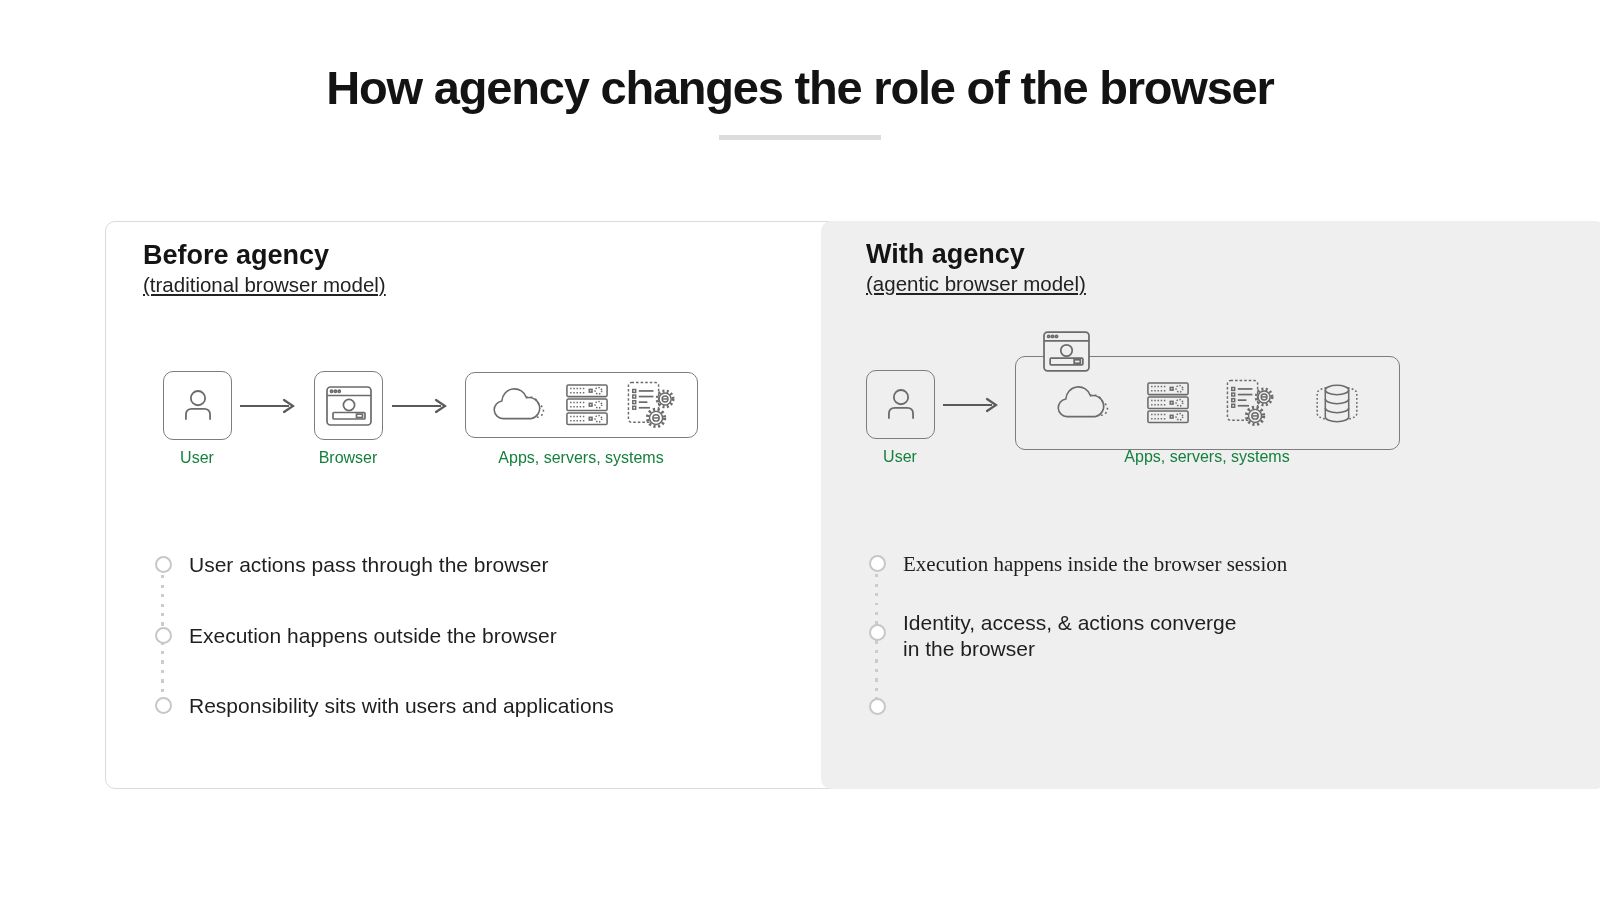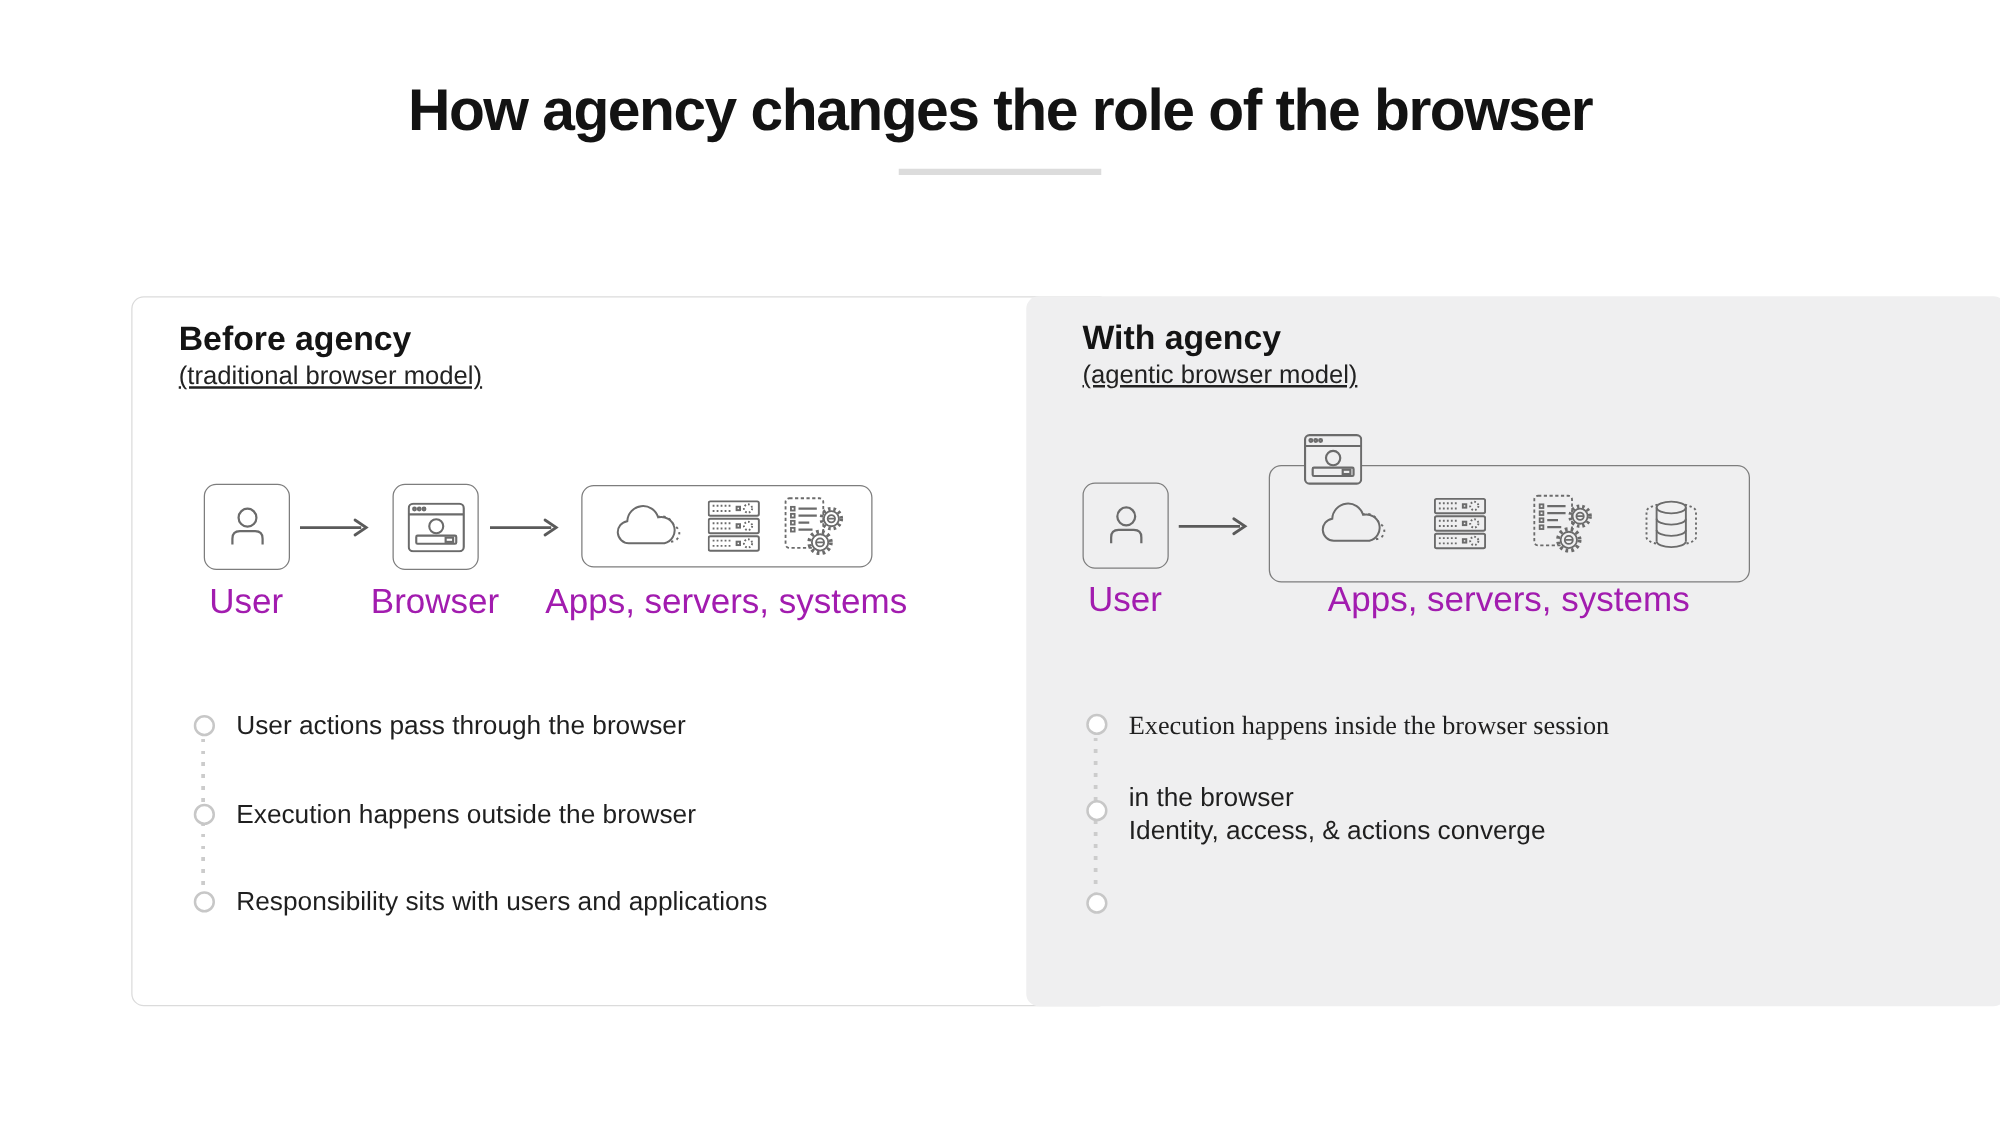--- a/index.html
+++ b/index.html
@@ -7,37 +7,37 @@
               font-family:"Liberation Sans", sans-serif; color:#1f1f1f; }
   .canvas { position:relative; width:1600px; height:900px;margin-top:44px; }
 
   
   .page-title { position:absolute; top:16px; left:0; right:0; text-align:center;
                 font-size:47px; font-weight:bold; letter-spacing:-1.2px; color:#131313; }
   .title-underline { position:absolute; top:91px; left:719px; width:162px; height:5px;
                      background:#dcdcdc; }
 
   
-  .panel { position:absolute; top:193px; width:784px; height:568px; border-radius:10px; }
+  .panel { position:absolute; top:177px; width:784px; height:568px; border-radius:10px; }
   .panel-before { left:105px; background:#ffffff; border:1px solid #dbdbdb; --icon-bg:#ffffff; }
   .panel-with   { left:821px; background:#efeff0; --icon-bg:#efeff0; }
 
   .heading { position:absolute; top:17px; font-size:27px; font-weight:bold; color:#141414; line-height:32px; }
   .subheading { position:absolute; top:50px; font-size:20.5px; color:#222222; line-height:26px;text-decoration:underline; }
   .panel-before .heading, .panel-before .subheading { left:37px; }
   .panel-with .heading,   .panel-with .subheading   { left:45px; }
 
   
   .node-box { position:absolute; border:1.6px solid #7d7d7d; border-radius:10px;
               display:flex; align-items:center; justify-content:center; }
   .panel-before .node-box { background:#ffffff; }
   .panel-with   .node-box { background:transparent; }
 
-  .node-label { position:absolute; top:227px; transform:translateX(-50%); font-size:28px;
-                color:#a21caf; white-space:nowrap; }
+  .node-label { position:absolute; top:227px; transform:translateX(-50%); font-size:16px;
+                color:#15803d; white-space:nowrap; }
 
   .arrow { position:absolute; width:62px; height:16px; }
   .arrow svg { stroke:#5a5a5a; fill:none; }
 
   .icon svg { stroke:#6b6b6b; stroke-width:1.7; fill:none; display:block; }
 
   .apps-row { display:flex; align-items:center; justify-content:space-between;
               width:100%; height:100%; }
   .panel-before .apps-row { padding:0 22px; }
   .panel-with   .apps-row { padding:0 34px 0 36px; }
@@ -256,19 +256,19 @@
     <div class="node-label" style="left:79px;">User</div>
     <div class="node-label" style="left:386px;">Apps, servers, systems</div>
 
     <div class="dotted-connector" style="left:54px; top:353px; height:124px;"></div>
     <span class="bullet-dot" style="left:48px; top:334px;"></span>
     <div class="bullet-text" style="left:82px; top:330px;font-family:Liberation Serif, serif;">
       <span>Execution happens inside the browser session</span>
     </div>
     <span class="bullet-dot" style="left:48px; top:403px;"></span>
     <div class="bullet-text" style="left:82px; top:389px;">
+      <span>Identity, access, &amp; actions converge</span>
       <span>in the browser</span>
-      <span>Identity, access, &amp; actions converge</span>
     </div>
     <span class="bullet-dot" style="left:48px; top:477px;"></span>
   </section>
 
 </div>
 
 </body></html>

